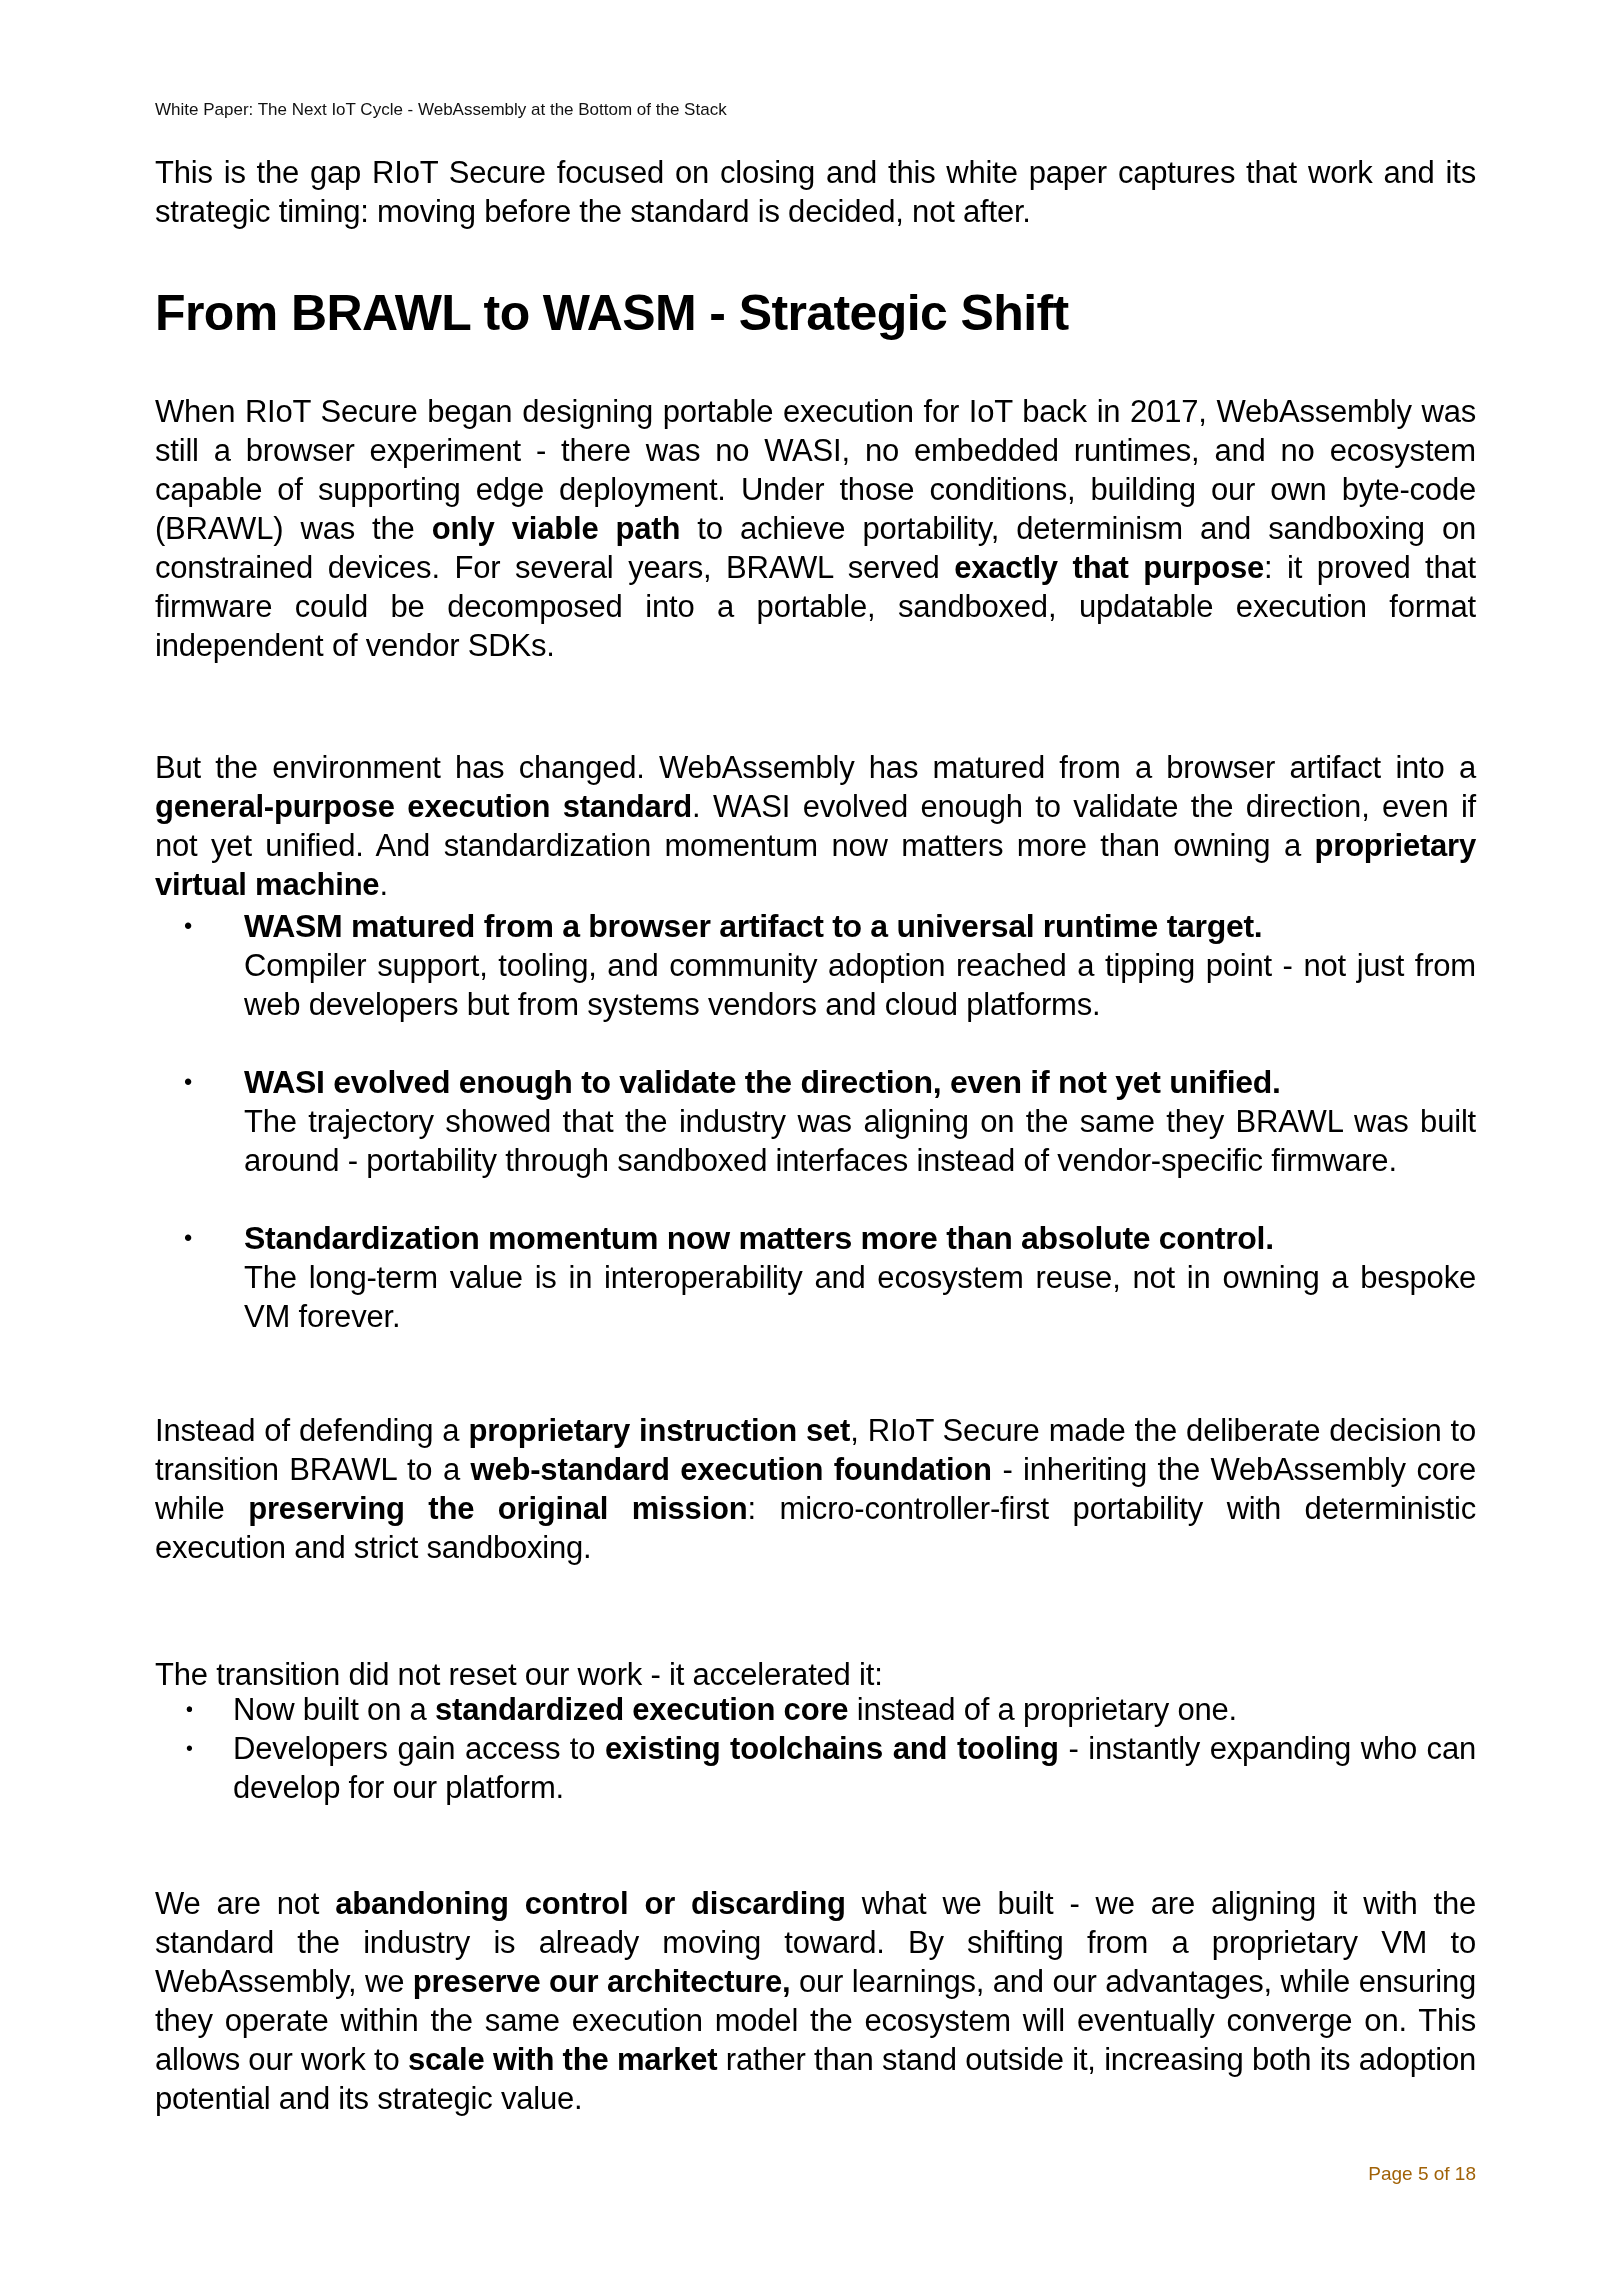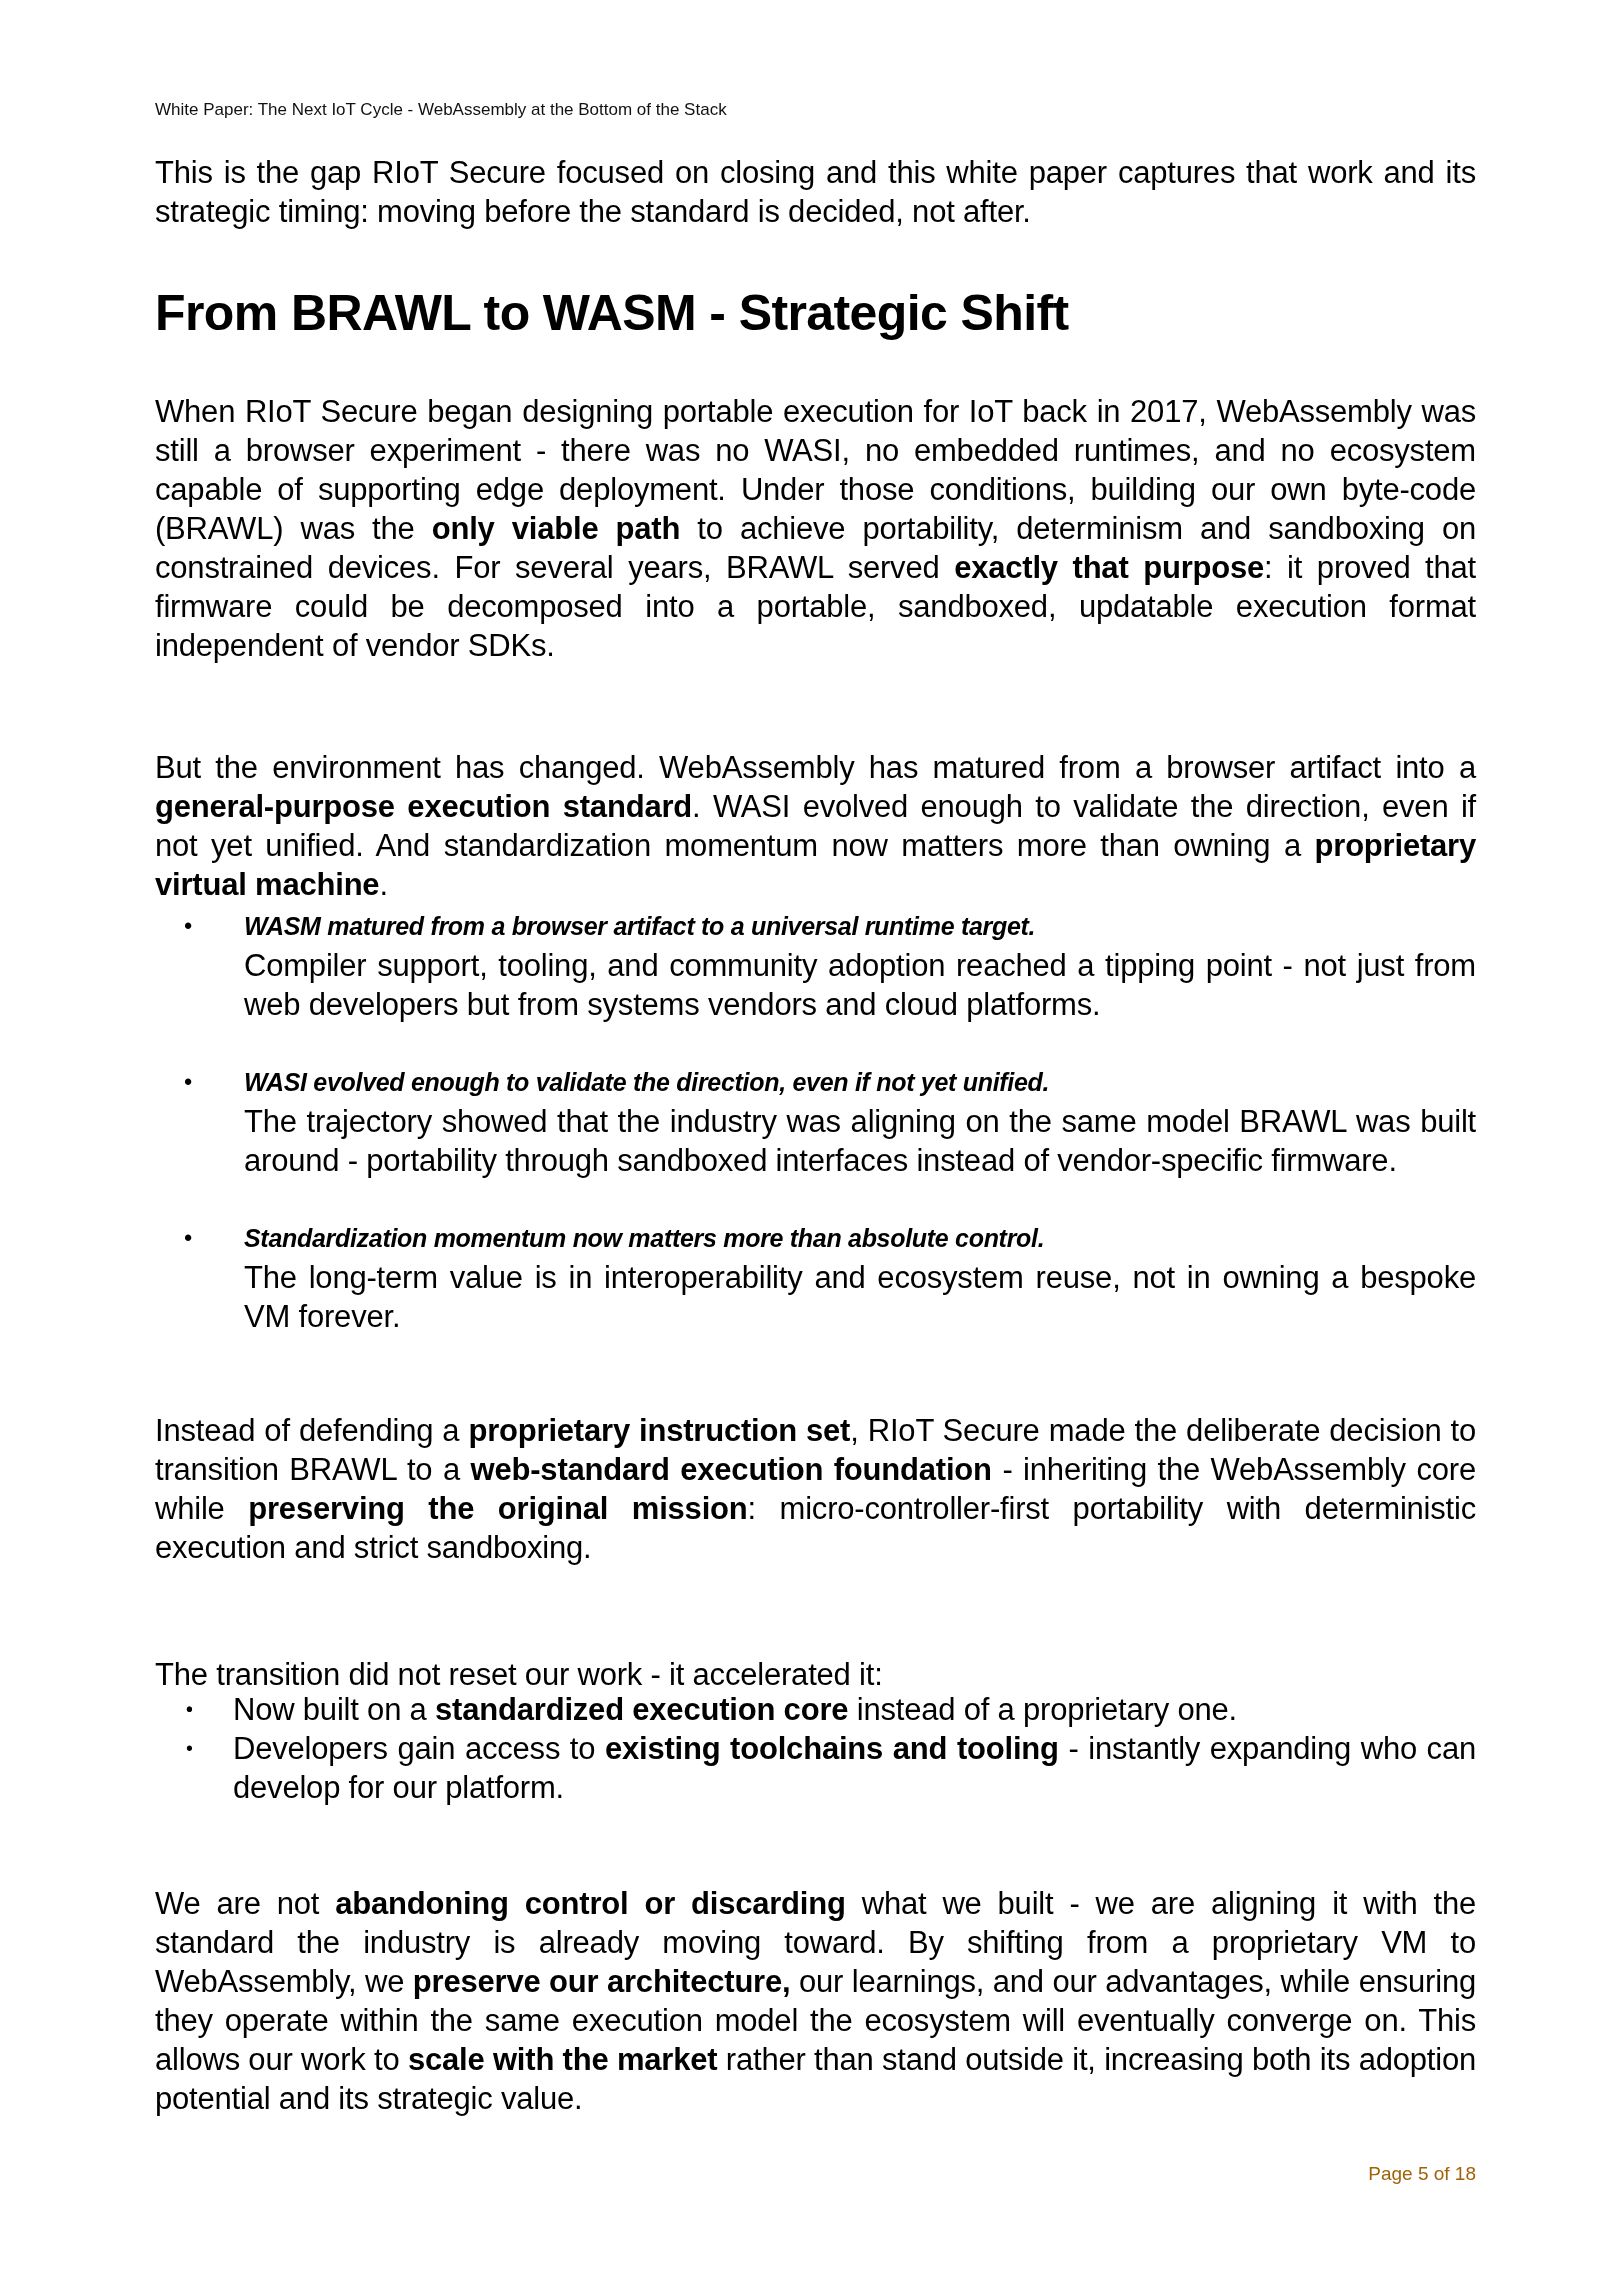--- a/index.html
+++ b/index.html
@@ -72,24 +72,23 @@
     .bullets-major li .bullet {
       position: absolute;
       left: 29px;
       top: 0;
       font-size: 23.5px;
       line-height: 39px;
     }
     .bullets-major .item-title {
       display: block;
       font-weight: bold;
-      font-size: 25px;
+      font-size: 32px;
       line-height: 39px;
       letter-spacing: -0.3px;
-      font-style: italic;
     }
     .para-3 { position: absolute; top: 1411px; left: 0; width: 1321px; }
     .para-4 { position: absolute; top: 1607px; left: 0; width: 1321px; margin-top: 48px; }
     .bullets-minor {
       position: absolute;
       top: 1690px;
       left: 0;
       width: 1321px;
       margin: 0;
       padding: 0;
@@ -134,21 +133,21 @@
 
   <ul class="bullets-major">
     <li>
       <span class="bullet">•</span>
       <span class="item-title">WASM matured from a browser artifact to a universal runtime target.</span>
       <span class="body-text" style="display:block">Compiler support, tooling, and community adoption reached a tipping point - not just from web developers but from systems vendors and cloud platforms.</span>
     </li>
     <li>
       <span class="bullet">•</span>
       <span class="item-title">WASI evolved enough to validate the direction, even if not yet unified.</span>
-      <span class="body-text" style="display:block">The trajectory showed that the industry was aligning on the same model BRAWL was built around - portability through sandboxed interfaces instead of vendor-specific firmware.</span>
+      <span class="body-text" style="display:block">The trajectory showed that the industry was aligning on the same they BRAWL was built around - portability through sandboxed interfaces instead of vendor-specific firmware.</span>
     </li>
     <li>
       <span class="bullet">•</span>
       <span class="item-title">Standardization momentum now matters more than absolute control.</span>
       <span class="body-text" style="display:block">The long-term value is in interoperability and ecosystem reuse, not in owning a bespoke VM forever.</span>
     </li>
   </ul>
 
   <p class="body-text para-3"><span>Instead of defending a </span><b>proprietary instruction set</b><span>, RIoT Secure made the deliberate decision to transition BRAWL to a </span><b>web-standard execution foundation</b><span> - inheriting the WebAssembly core while </span><b>preserving the original mission</b><span>: micro-controller-first portability with deterministic execution and strict sandboxing.</span></p>
 

